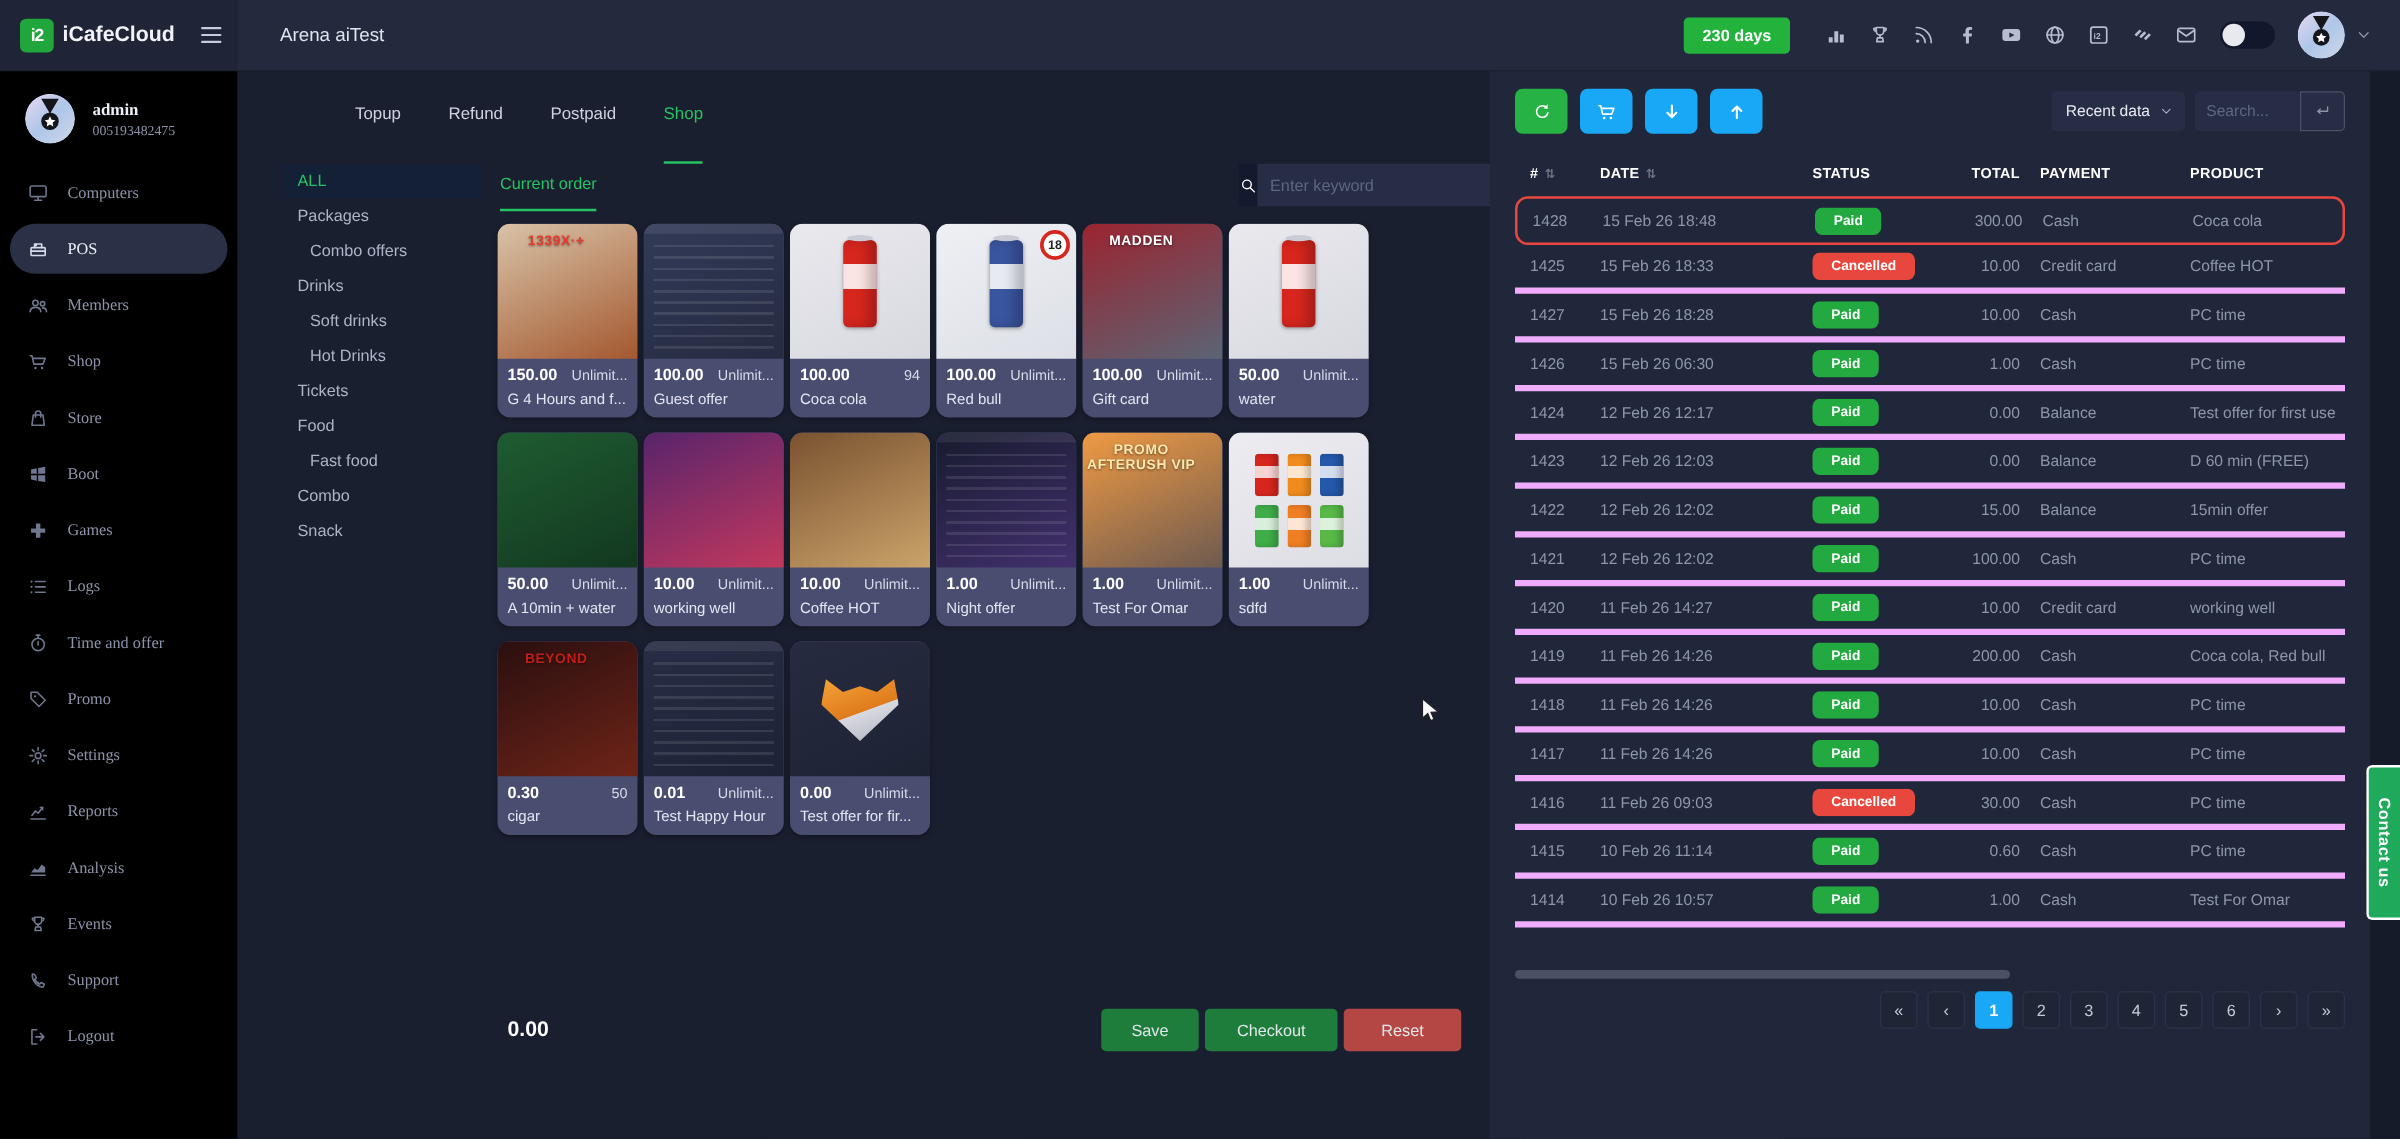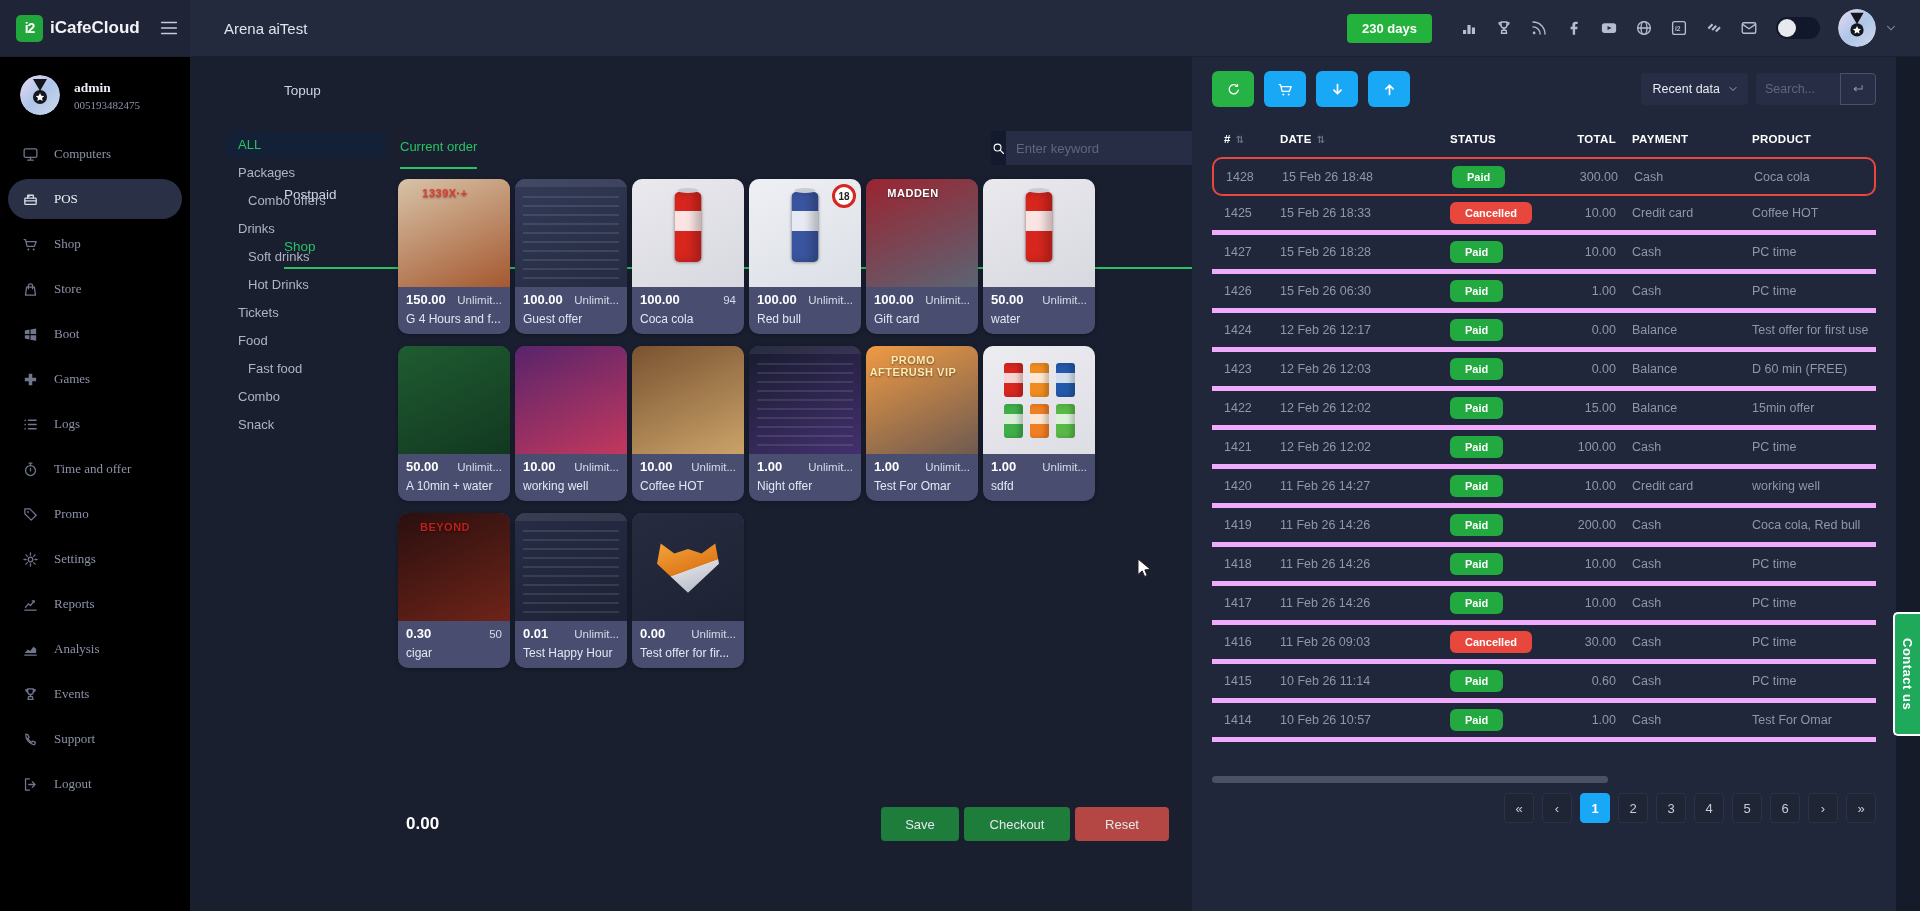--- a/index.html
+++ b/index.html
@@ -35,21 +35,21 @@
   .user-meta { margin-left:14px; }
   .user-name { font-size:13.5px; font-weight:bold; color:#eceef6; }
   .user-id { font-size:11px; color:#8d93a8; margin-top:3px; }
   .nav-item { display:flex; align-items:center; height:40px; margin:5px 8px 5px 0; padding-left:22px; border-radius:0 22px 22px 0; color:#8d93a8; font-size:13px; cursor:pointer; }
   .nav-item .icon { width:17px; height:17px; margin-right:15px; color:#6f768d; flex:0 0 auto; }
   .nav-item.active { background:#2a3147; color:#f0f2f8; margin-left:8px; padding-left:14px; border-radius:22px; }
   .nav-item.active .icon { color:#d8dbe8; }
 
   
   .pos-main { flex:1; background:#1a1f30; padding:0 0 0 36px; display:flex; flex-direction:column; }
-  .pos-tabs { display:flex; gap:24px; padding:26px 0 0 58px; height:74px;flex-direction:column; }
+  .pos-tabs { display:flex; gap:38px; padding:26px 0 0 58px; height:74px; }
   .pos-tab { font-size:13.5px; color:#cfd3e0; padding-bottom:13px; cursor:pointer; }
   .pos-tab.active { color:#26c364; border-bottom:2px solid #26c364; }
   .pos-body { display:flex; flex:1; }
   .cat-list { width:160px; flex:0 0 auto; }
   .cat-item { font-size:13px; color:#aeb4c6; padding:6px 12px; margin-bottom:1px; cursor:pointer; }
   .cat-item.indent { padding-left:22px; }
   .cat-item.active { background:#132036; color:#26c364; }
   .order-area { width:771px; margin-left:12px; display:flex; flex-direction:column; }
   .order-head { display:flex; align-items:flex-start; }
   .current-order { font-size:13px; color:#26c364; margin:8px 0 0 2px; padding-bottom:13px; border-bottom:2px solid #26c364; }
@@ -229,20 +229,29 @@
                 <path d="M8 20h8M12 16v4"></path>
               </svg></span>
             <span>Computers</span>
           </div>
           <div class="nav-item active">
             <span class="icon"><svg viewBox="0 0 24 24">
                 <rect x="4" y="10" width="16" height="9" rx="1"></rect>
                 <path d="M8 10V6h8v4M4 14h16M8 7.5h2"></path>
               </svg></span>
             <span>POS</span>
+          </div>
+          <div class="nav-item">
+            <span class="icon"><svg viewBox="0 0 24 24">
+                <circle cx="9" cy="9" r="3"></circle>
+                <path d="M3 19c0-3.3 2.7-5 6-5s6 1.7 6 5"></path>
+                <circle cx="17" cy="10" r="2.5"></circle>
+                <path d="M17 14.5c2.5 0 4.5 1.5 4.5 4.5"></path>
+              </svg></span>
+            <span>Members</span>
           </div>
           <div class="nav-item">
             <span class="icon"><svg viewBox="0 0 24 24">
                 <path d="M3 5h2l2.2 9.5h10.3L20 8H6.5"></path>
                 <circle cx="9" cy="19" r="1.4" class="f"></circle>
                 <circle cx="16.5" cy="19" r="1.4" class="f"></circle>
               </svg></span>
             <span>Shop</span>
           </div>
           <div class="nav-item">

